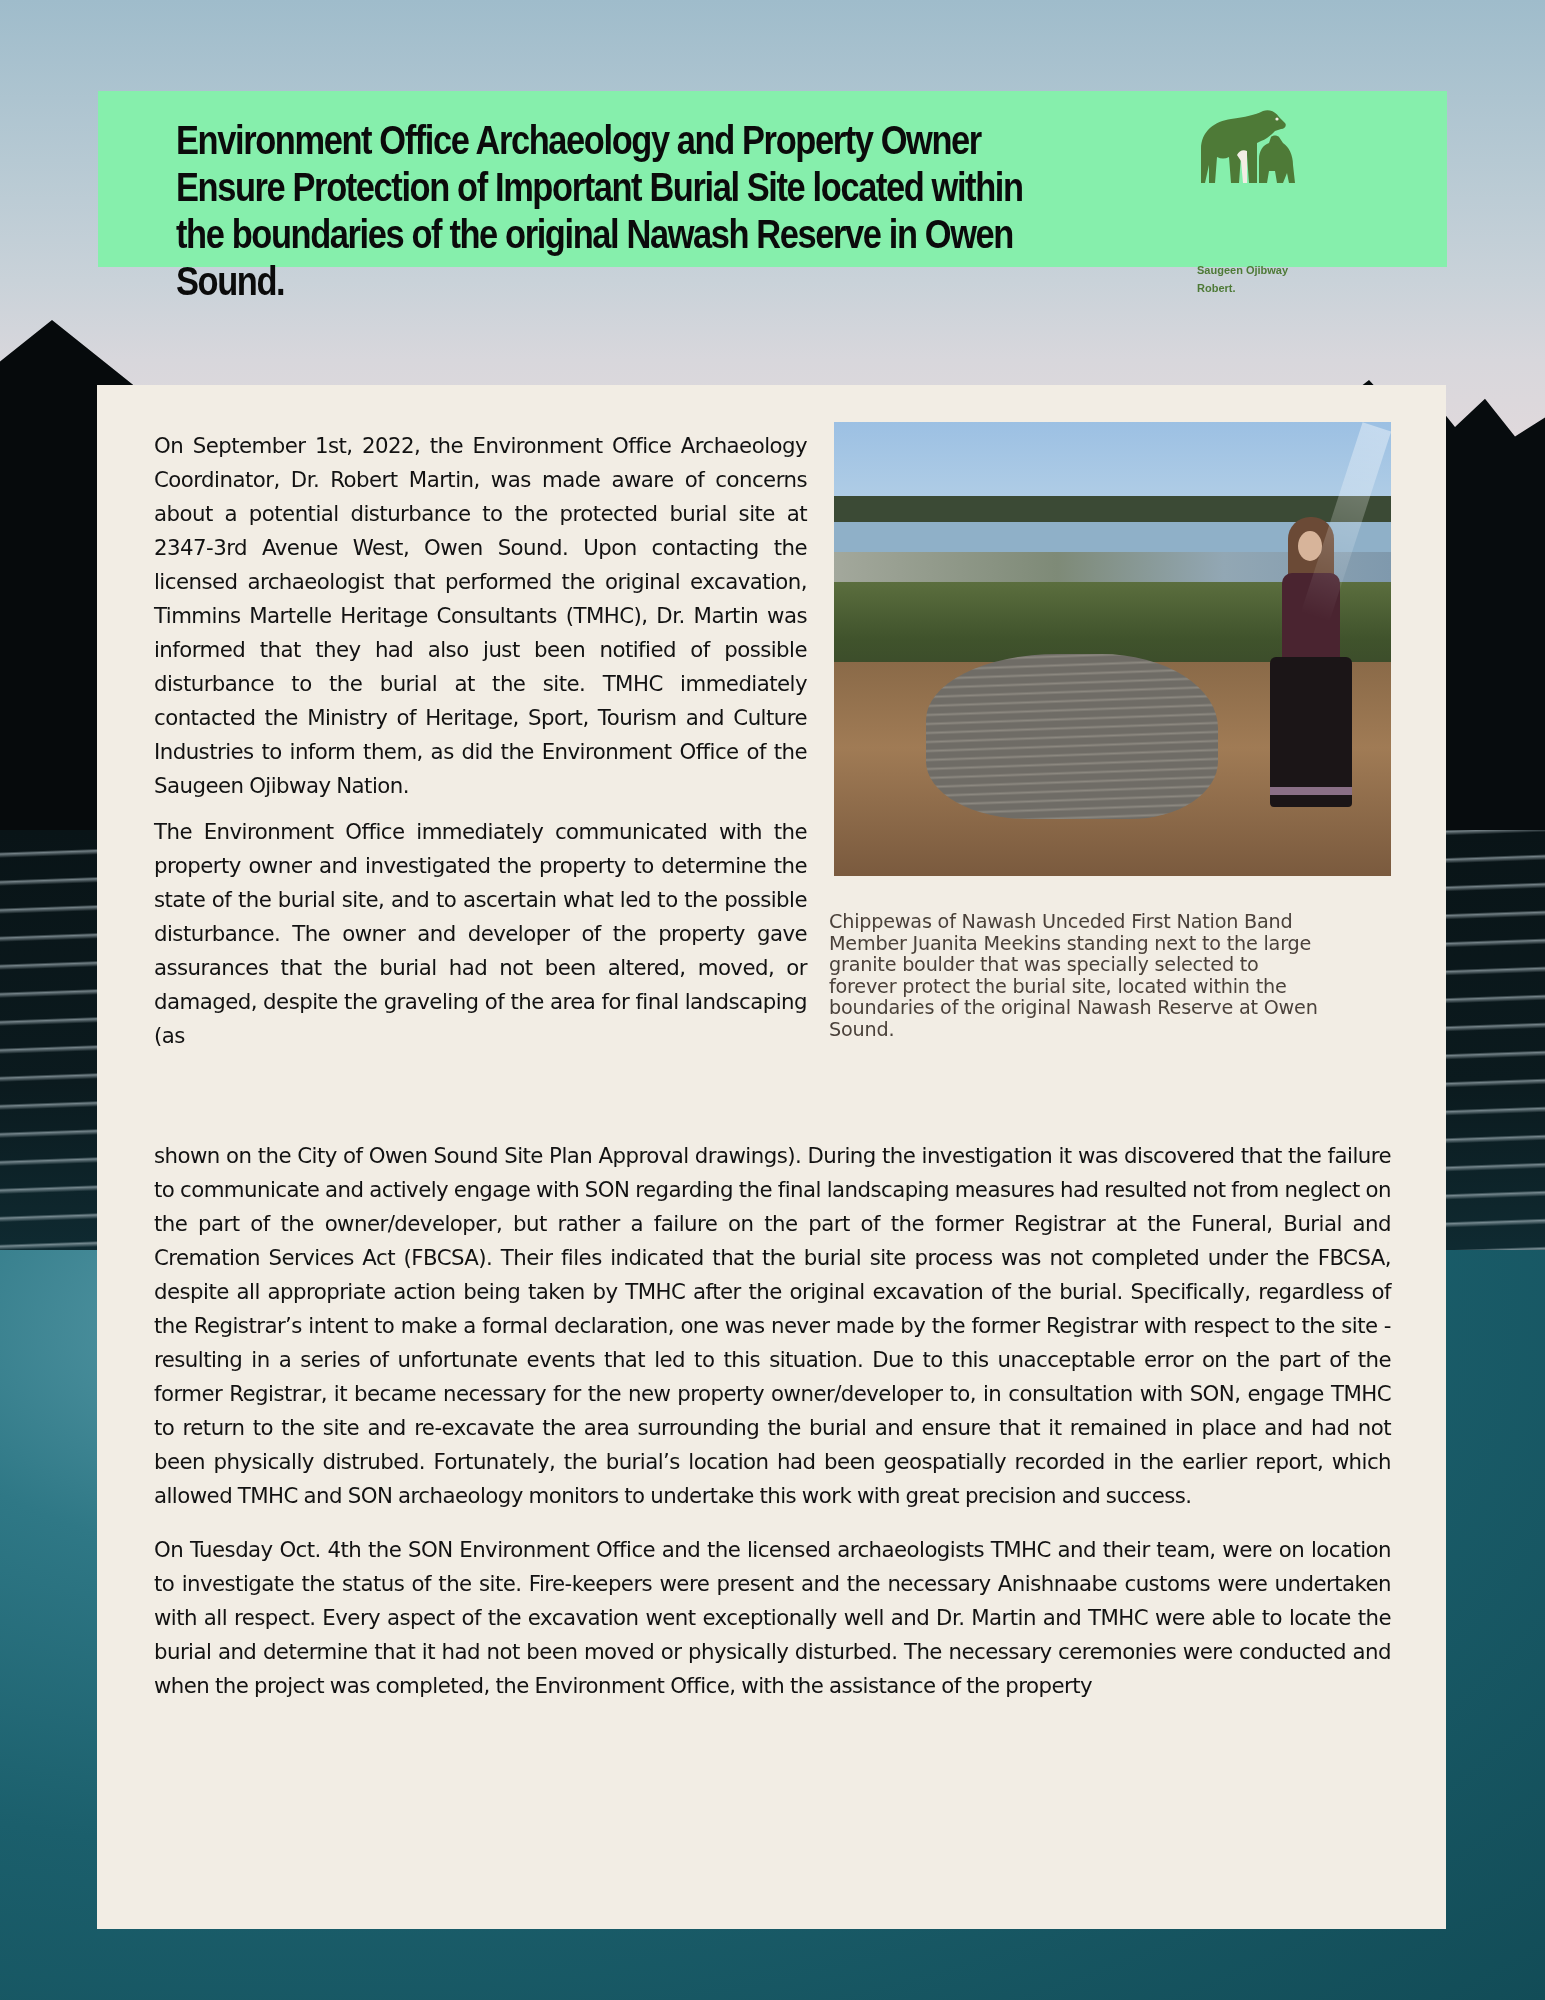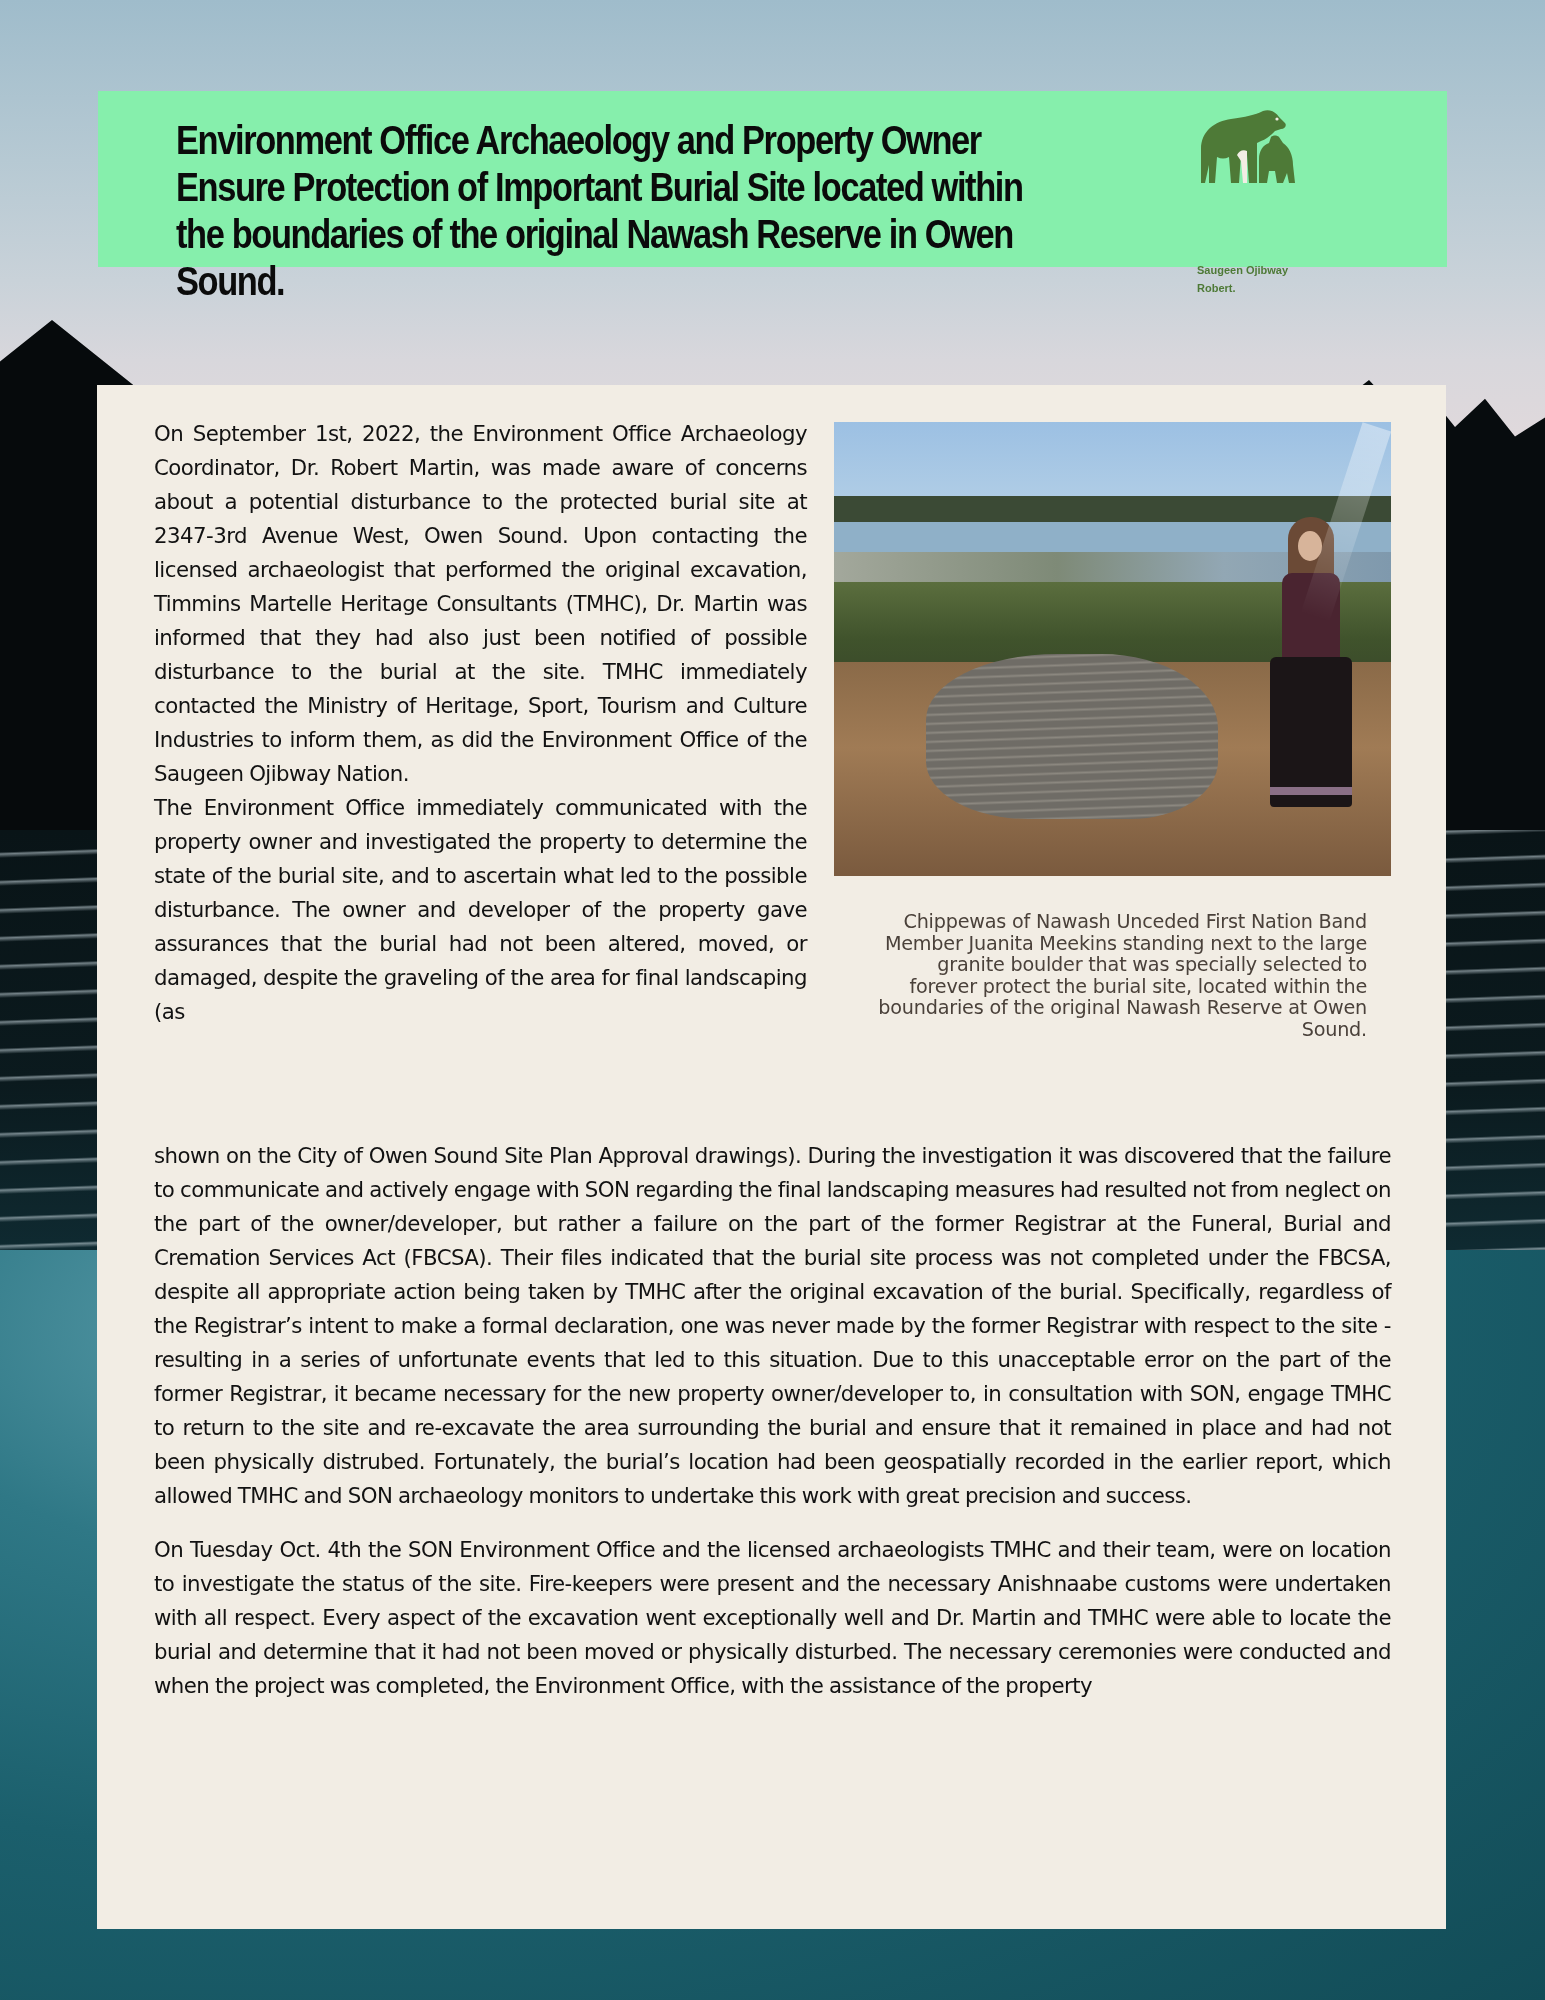--- a/index.html
+++ b/index.html
@@ -84,21 +84,21 @@
       line-height: 34px;
       color: #121212;
       text-align: justify;
       margin: 0;
       letter-spacing: -0.55px;
       word-spacing: -0.5px;
     }
     .col-left {
       position: absolute; left: 57px; top: 32px; width: 653px;
     }
-    .col-left .para { text-align: justify; }
+    .col-left .para { text-align: justify; margin-top: 12px; }
     .photo {
       position: absolute; left: 737px; top: 37px; width: 557px; height: 454px;
       overflow: hidden;
       background: linear-gradient(180deg, #9cc0e3 0%, #b3cfe6 20%, #c8d8e5 28%);
     }
     .photo .treeline { position:absolute; left:0; right:0; top:74px; height:28px; background:#3b4a35; }
     .photo .lake { position:absolute; left:0; right:0; top:100px; height:40px; background:#8fb0c8; }
     .photo .harbor { position:absolute; left:0; right:0; top:130px; height:40px; background: linear-gradient(90deg,#a3a89c 0%, #7e8a77 40%, #92a7b4 70%, #7f99ad 100%); }
     .photo .bushes { position:absolute; left:0; right:0; top:160px; height:95px; background: linear-gradient(180deg,#5b6e3e 0%, #40532c 60%, #3a4a2a 100%); }
     .photo .ground { position:absolute; left:0; right:0; top:240px; bottom:0; background: linear-gradient(180deg,#8a6a48 0%, #a07b55 40%, #7a5a3e 100%); }
@@ -110,27 +110,27 @@
     .photo .person {
       position:absolute; left:432px; top:95px; width:86px; height:318px;
     }
     .photo .person .hair { position:absolute; left:22px; top:0; width:46px; height:110px; background:#6b4a36; border-radius: 22px 22px 8px 8px; }
     .photo .person .face { position:absolute; left:32px; top:14px; width:24px; height:30px; background:#d7b49a; border-radius: 50%; }
     .photo .person .top { position:absolute; left:16px; top:56px; width:58px; height:95px; background:#4a2430; border-radius: 10px 10px 0 0; }
     .photo .person .skirt { position:absolute; left:4px; top:140px; width:82px; height:150px; background:#1b1517; border-radius: 6px 6px 4px 4px; }
     .photo .person .band { position:absolute; left:4px; top:270px; width:82px; height:8px; background:#8a6f86; }
     .photo .glare { position:absolute; right:30px; top:0; width:30px; height:200px; background: linear-gradient(180deg, rgba(255,255,255,0.4), rgba(255,255,255,0)); transform: rotate(18deg); }
     .caption {
-      position: absolute; left: 770px; top: 526px; width: 500px;
+      position: absolute; left: 732px; top: 526px; width: 500px;
       margin: 0;
       font-family: "DejaVu Sans", sans-serif;
       font-size: 19.2px;
       line-height: 21.5px;
       color: #4a413a;
-      text-align: right;
+      text-align: left;
       letter-spacing: -0.2px;
     }
     .col-full {
       position: absolute; left: 57px; top: 754px; width: 1237px;
     }
     .col-full .para + .para { margin-top: 20px; }
   </style>
 </head>
 <body>
 

